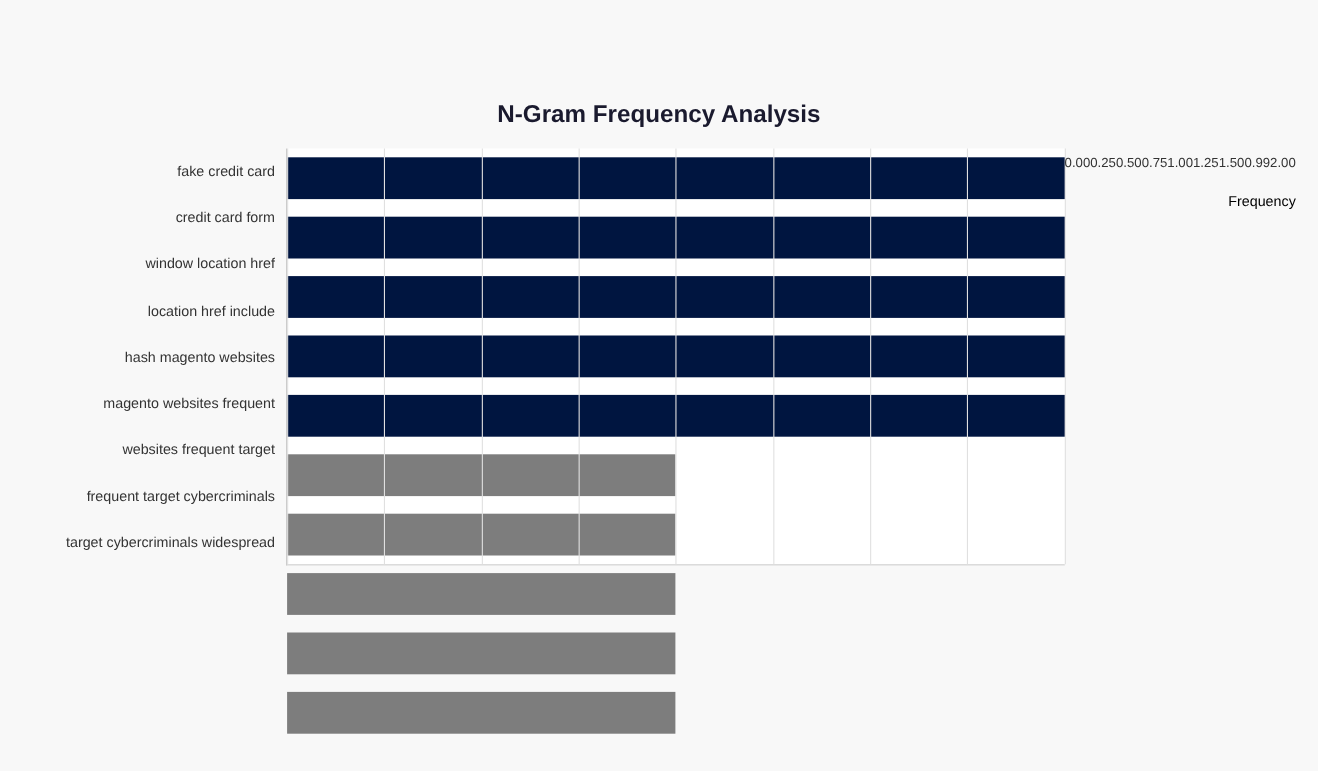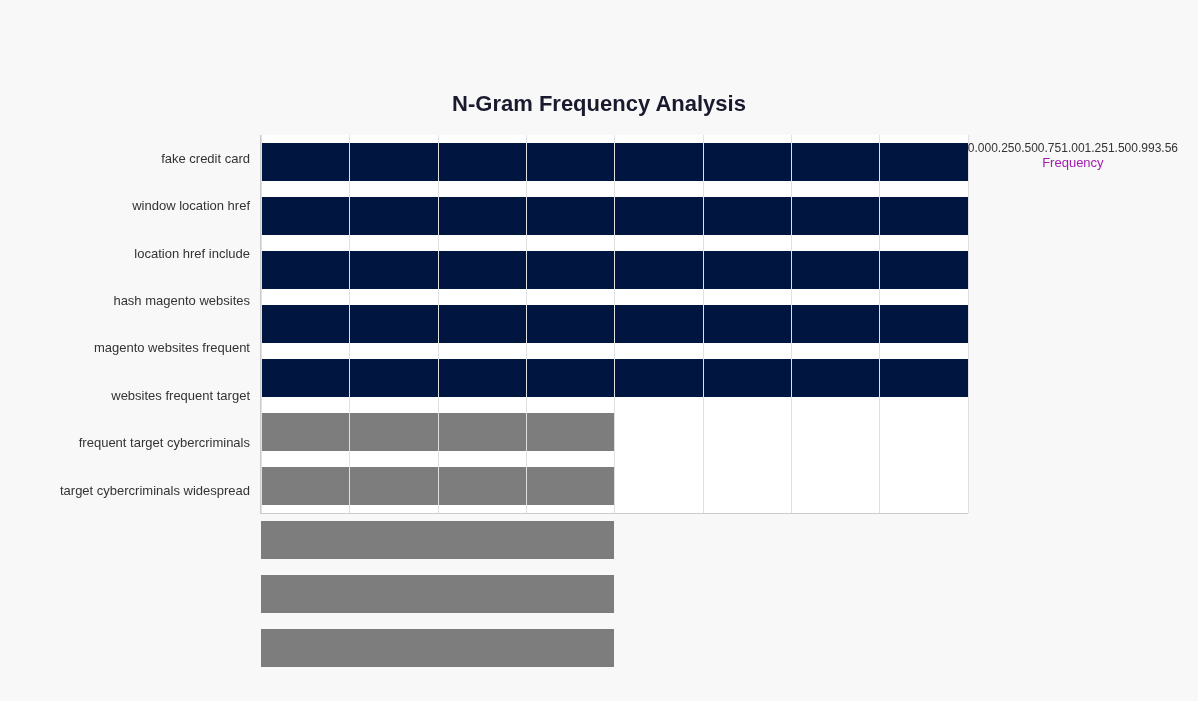--- a/index.html
+++ b/index.html
@@ -107,34 +107,35 @@
       margin-top: 6px;
       position: relative;
     }
     .x-tick {
       font-size: 12px;
       color: #333;
       text-align: center;
       flex: 1;
     }
     .x-axis-label {
-      text-align: center;
+      text-align: right;
       font-size: 13px;
-      color: #a21caf;
-      margin-top: 0;
+      color: #000000;
+      margin-top: 20px;
     }
   </style>
 </head>
 <body>
 
 <div class="chart-container">
   <div class="chart-title">N-Gram Frequency Analysis</div>
   <div class="chart-area">
     <div class="y-axis" id="y-axis">
     <div class="y-label">fake credit card</div>
+        <div class="y-label">credit card form</div>
         <div class="y-label">window location href</div>
         <div class="y-label">location href include</div>
         <div class="y-label">hash magento websites</div>
         <div class="y-label">magento websites frequent</div>
         <div class="y-label">websites frequent target</div>
         <div class="y-label">frequent target cybercriminals</div>
         <div class="y-label">target cybercriminals widespread</div>
       </div>
     <div class="bars-and-x">
       <div class="bars-wrapper" id="bars-wrapper">
@@ -183,19 +184,19 @@
       <div class="x-axis">
         <div class="x-ticks" id="x-ticks">
             <div class="x-tick">0.00</div>
             <div class="x-tick">0.25</div>
             <div class="x-tick">0.50</div>
             <div class="x-tick">0.75</div>
             <div class="x-tick">1.00</div>
             <div class="x-tick">1.25</div>
             <div class="x-tick">1.50</div>
             <div class="x-tick">0.99</div>
-            <div class="x-tick">3.56</div>
+            <div class="x-tick">2.00</div>
           </div>
         <div class="x-axis-label">Frequency</div>
       </div>
     </div>
   </div>
 </div>
 
 </body></html>

